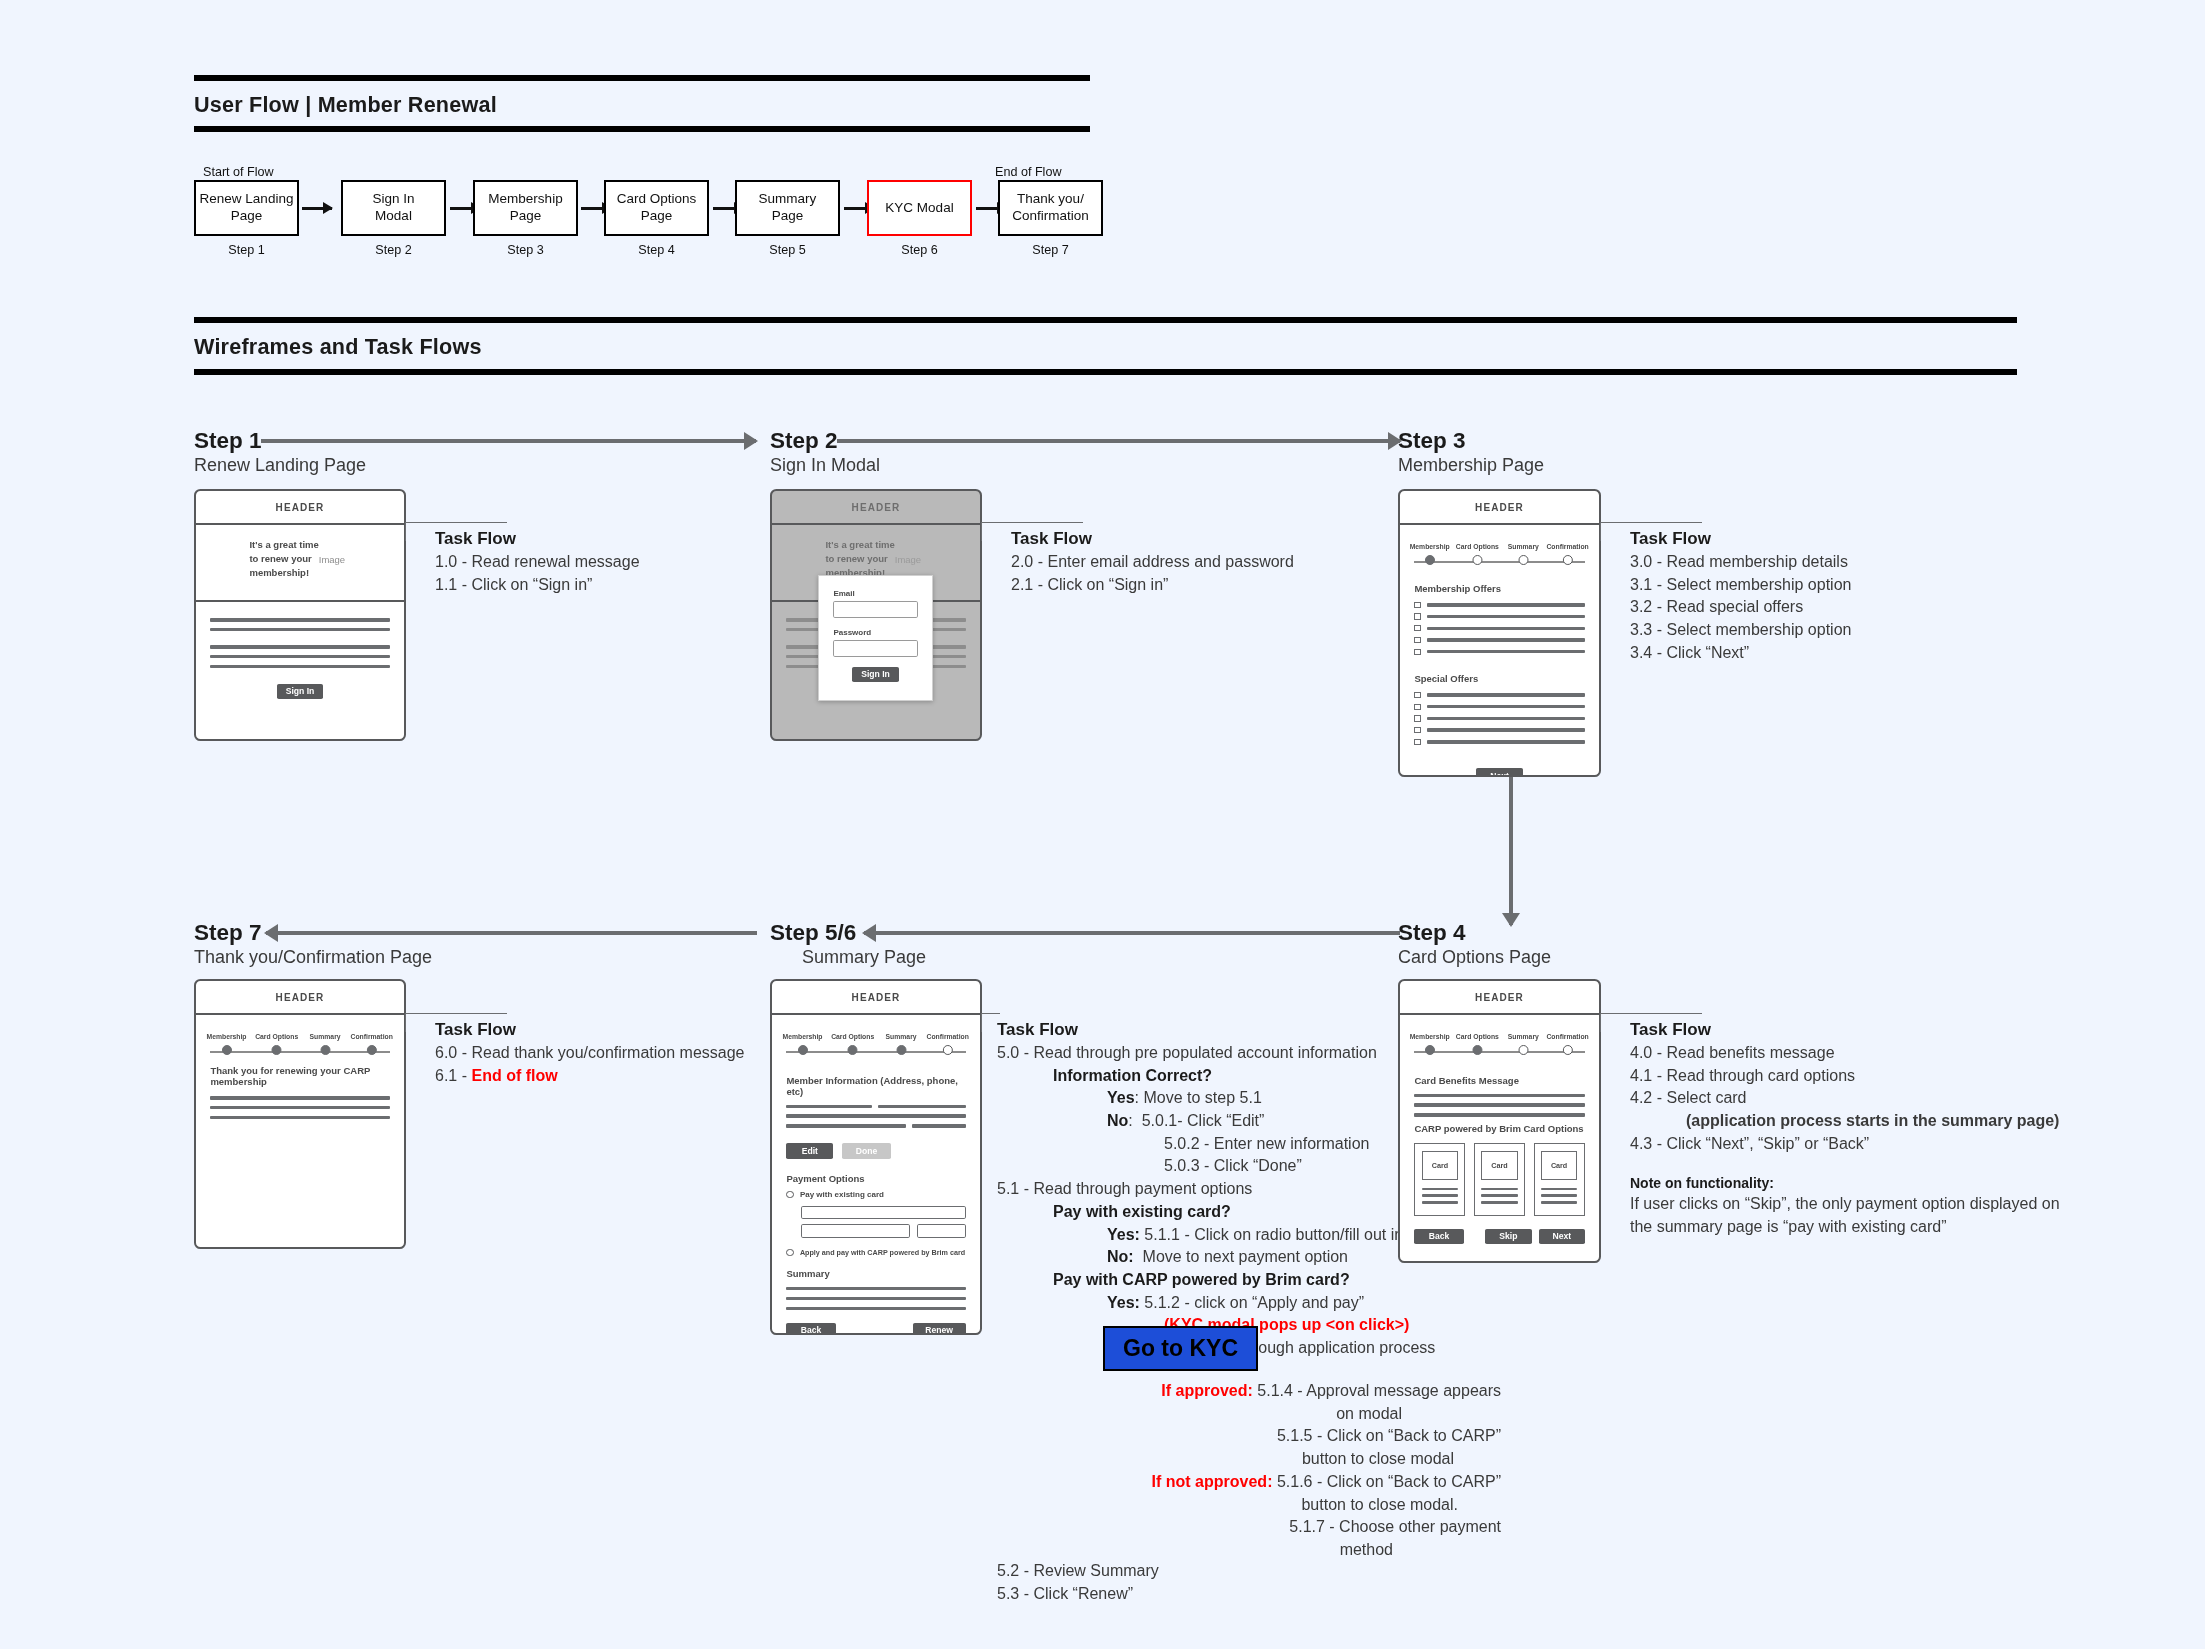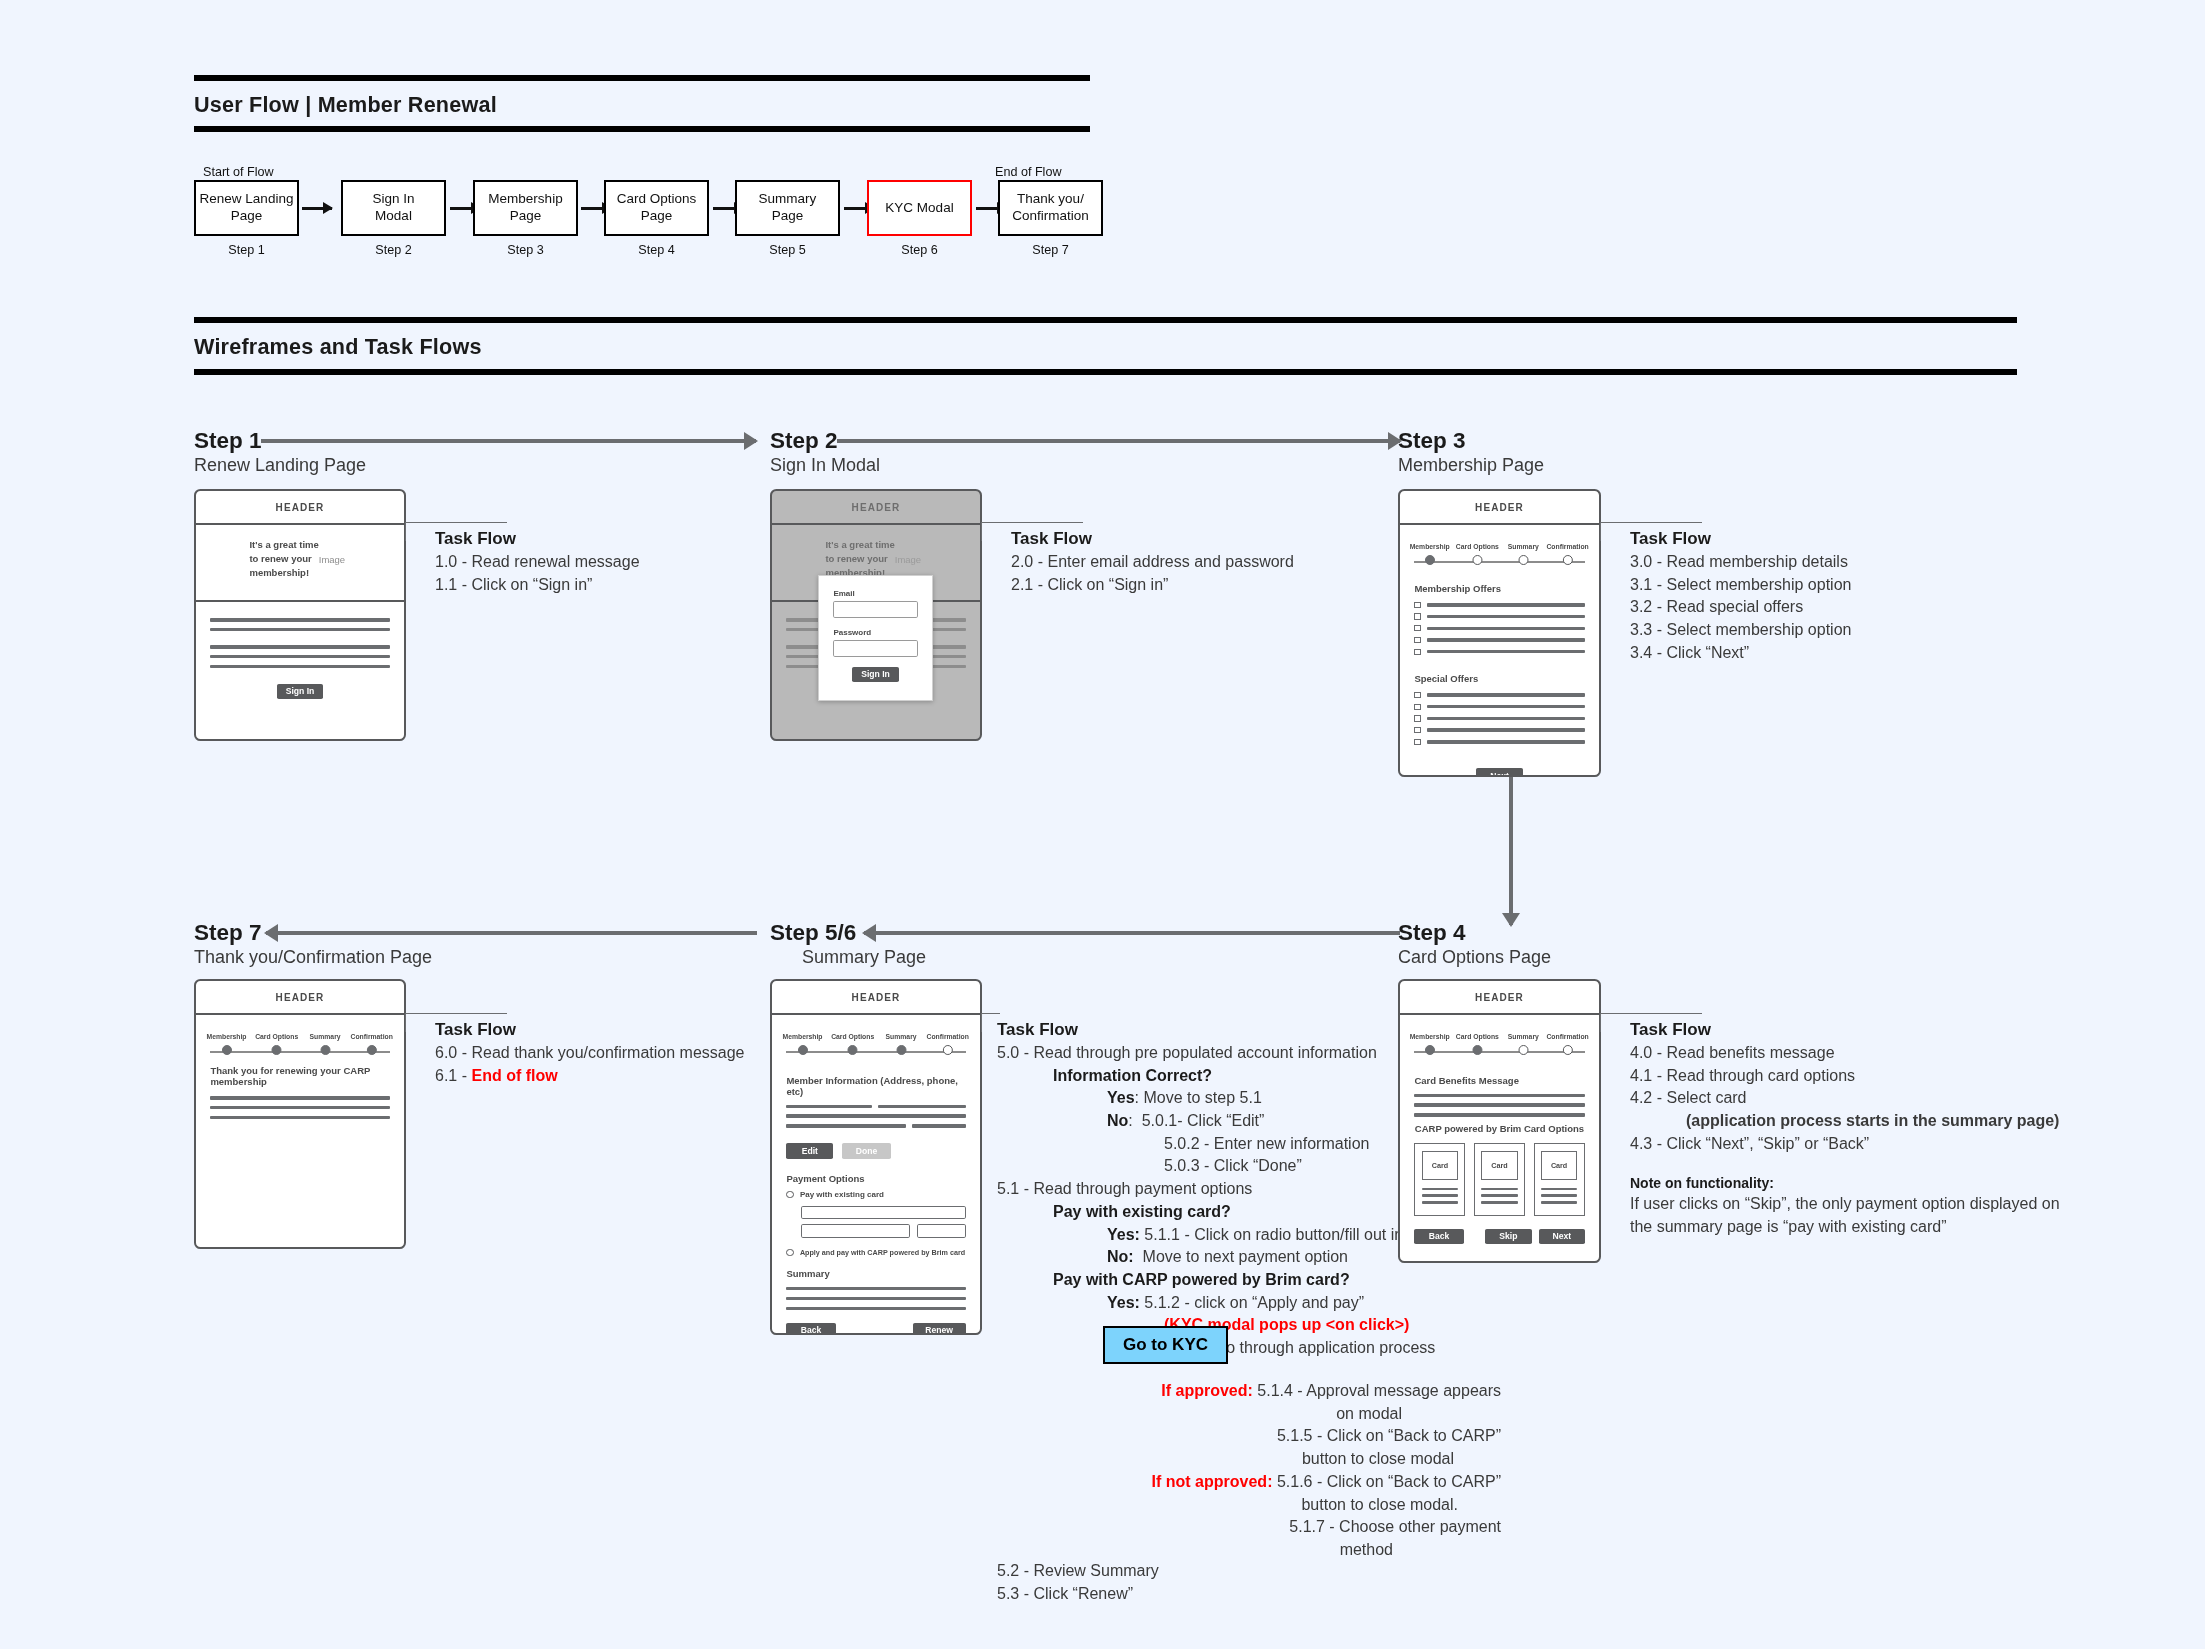--- a/index.html
+++ b/index.html
@@ -128,22 +128,22 @@
   .modal .f-inp{border:1.4px solid #9a9a9a;height:14.4px;margin-bottom:10px;border-radius:1.8px;background:#fff;}
 
   
   .callout-line{position:absolute;border-left:1.8px solid #6b6d70;border-top:1.8px solid #6b6d70;}
   .tf{position:absolute;}
   .tf h4{margin:0 0 1.8px;font-size:17px;font-weight:bold;color:#1b1b1b;}
   .tf p{margin:0;font-size:16px;line-height:1.42;color:#3a3a3a;white-space:pre;}
   .tf p b{color:#1b1b1b;}
   .red{color:#ff0000;font-weight:bold;}
   .kyc-btn{
-    position:absolute;border:2.7px solid #000;background:#7dd3fc;
-    font-size:17px;font-weight:bold;color:#000;
+    position:absolute;border:2.7px solid #000;background:#1d4ed8;
+    font-size:23px;font-weight:bold;color:#000;
     padding:7.2px 18px;
   }
   .note{position:absolute;}
   .note h4{margin:0 0 1.8px;font-size:14px;font-weight:bold;color:#1b1b1b;}
   .note p{margin:0;font-size:16px;line-height:1.42;color:#3a3a3a;}
   .ind1{padding-left:56px;}
   .ind2{padding-left:110px;}
   .ind3{padding-left:167px;}
   .rt{text-align:right;}
 </style>
@@ -528,21 +528,21 @@
         <div class="lbl">Confirmation</div>
         <div class="dot"></div>
       </div>
     </div>
 
     <div class="sect-h" style="margin-top:12.6px;">Card Benefits Message</div>
     <div class="bar"></div>
     <div class="bar"></div>
     <div class="bar"></div>
 
-    <div class="sect-h" style="margin-top:4px;text-align:center;">CARP powered by Brim Card Options</div>
+    <div class="sect-h" style="margin-top:4px;">CARP powered by Brim Card Options</div>
     <div class="cardgrid">
       <div class="cardtile">
         <div class="inner">Card</div>
         <div class="bar"></div>
         <div class="bar"></div>
         <div class="bar"></div>
       </div>
       <div class="cardtile">
         <div class="inner">Card</div>
         <div class="bar"></div>

